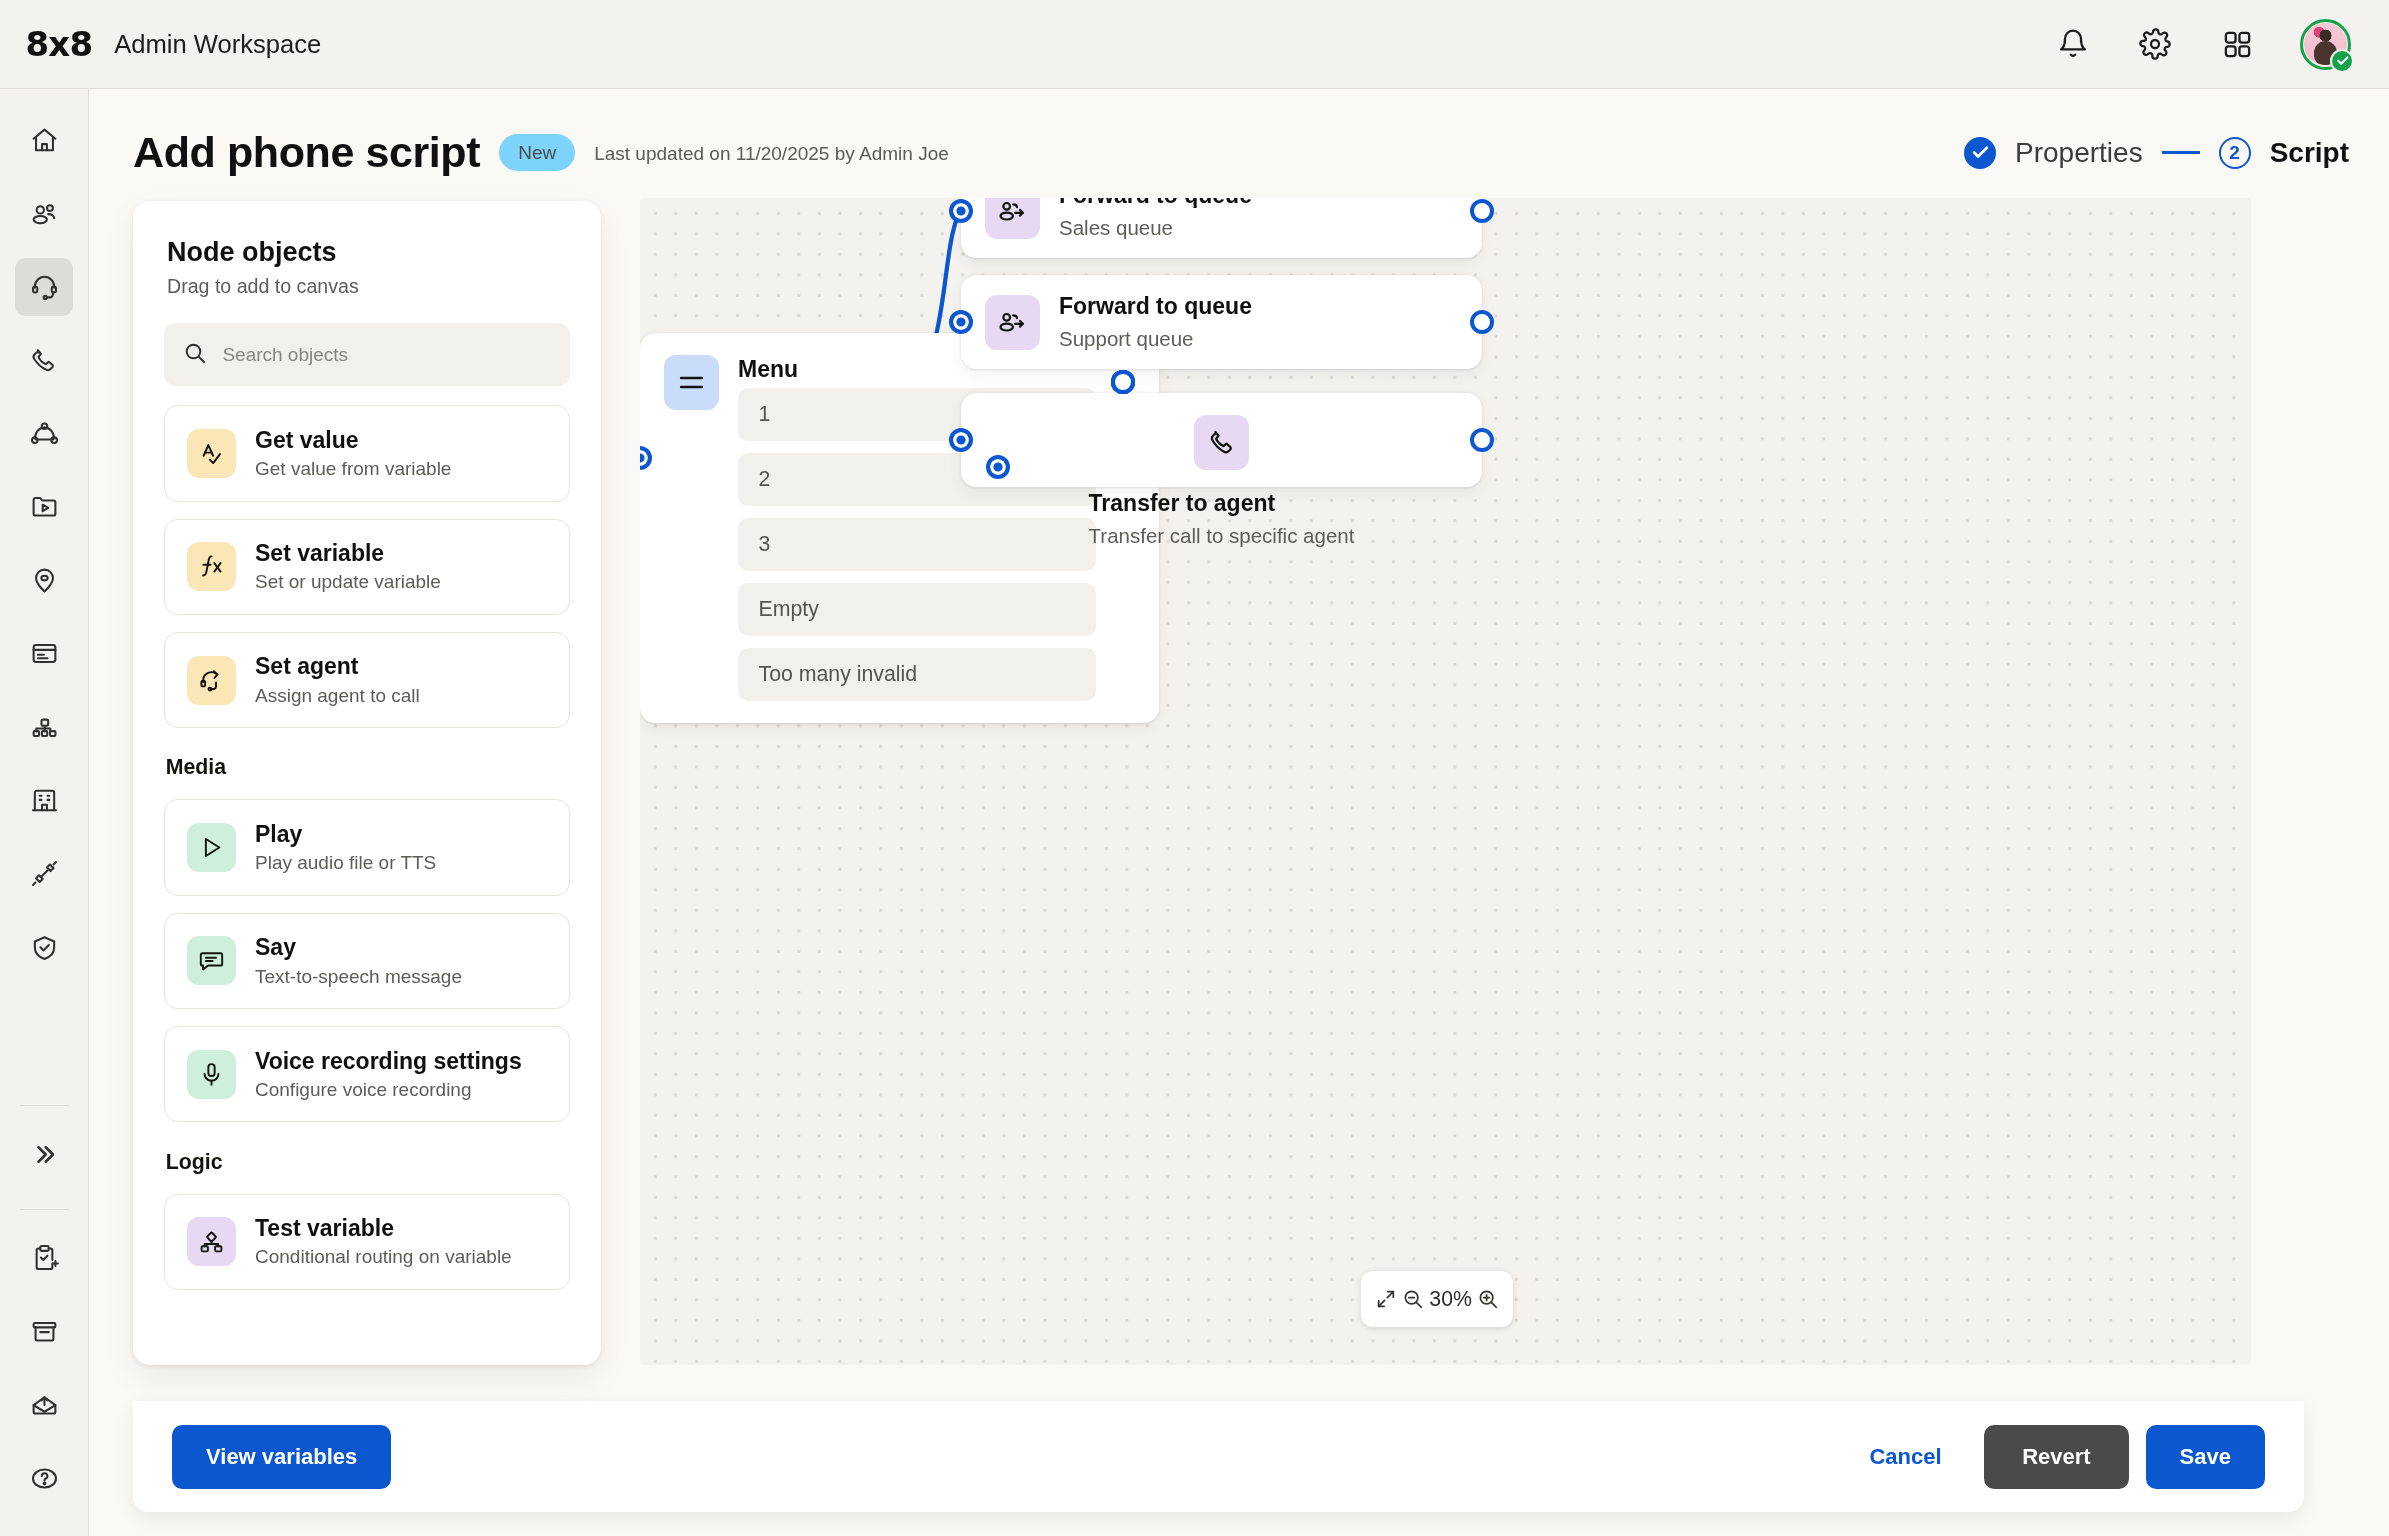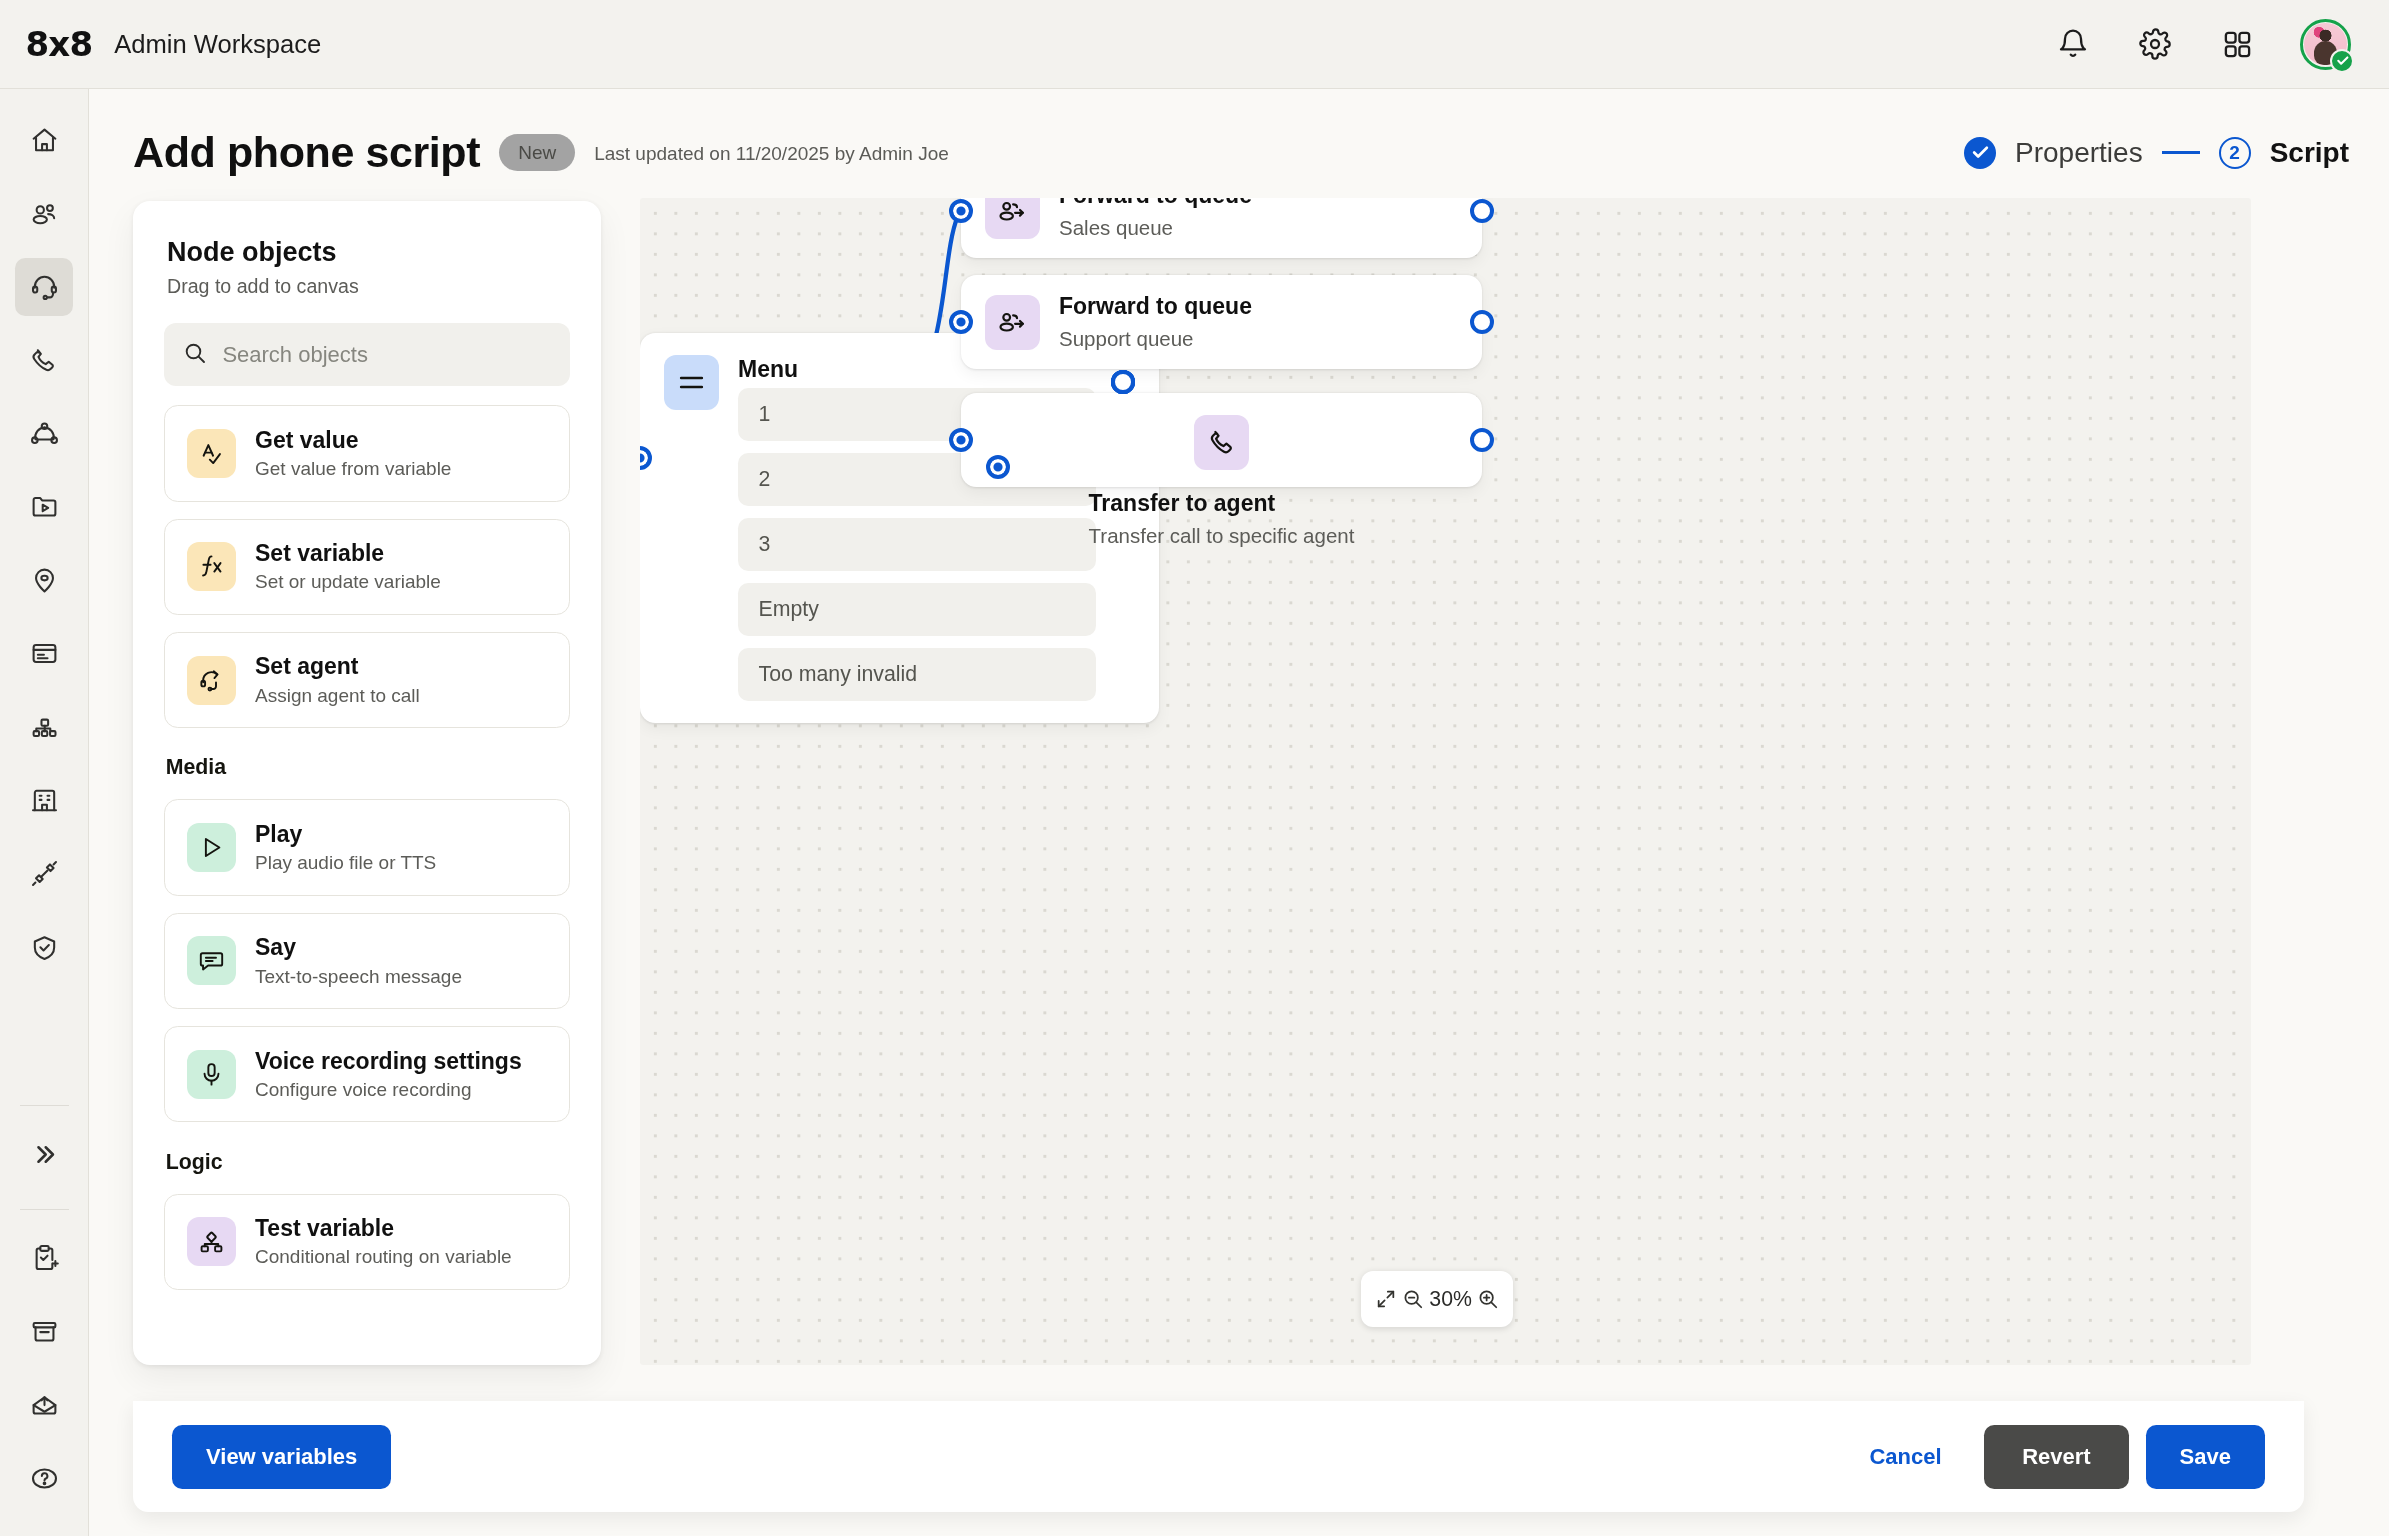--- a/index.html
+++ b/index.html
@@ -62,21 +62,21 @@
   
   .page{
     position:absolute; left:89px; top:89px; width:2301px; height:1447px;
     background:#FAF9F6;
   }
   .page-head{
     display:flex; align-items:center; padding:39px 0 0 44px; gap:19px;
   }
   .page-title{ font-size:43px; font-weight:bold; letter-spacing:-0.4px; color:#101010;}
   .badge-new{
-    background:#a3a3a3; color:#4A4A46; border-radius:19px;
+    background:#7dd3fc; color:#4A4A46; border-radius:19px;
     padding:7.7px 19px; font-size:19px; font-weight:500;
   }
   .page-sub{ font-size:19px; color:#5B5B57; padding-top:3.4px;}
   .steps{
     margin-left:auto; display:flex; align-items:center; gap:19px; padding-right:41px;
   }
   .step-done-dot{
     width:32px; height:32px; border-radius:50%; background:#0B57D0;
     display:flex; align-items:center; justify-content:center;
   }
@@ -146,21 +146,21 @@
     box-shadow:0 1.7px 5.1px rgba(0,0,0,.07), 0 13.7px 34px rgba(0,0,0,.06);
     overflow:hidden; z-index:20;
   }
   .objpanel h2{ font-size:27px; font-weight:bold; padding:36px 0 0 34px; color:#111;}
   .objpanel .sub{ font-size:19.6px; color:#5C5C58; padding:6.8px 0 0 34px;}
   .searchbox{
     margin:25.6px 31px 0 31px; height:63px; background:#F1F0EC; border-radius:12px;
     display:flex; align-items:center; gap:15.4px; padding:0 19px;
   }
   .searchbox input{
-    border:0; outline:0; background:transparent; font-size:22px; color:#3A3A38;
+    border:0; outline:0; background:transparent; font-size:19px; color:#3A3A38;
     font-family:"Liberation Sans", sans-serif; width:100%;
   }
   .searchbox input::placeholder{ color:#86867F;}
   .objlist{ padding:0 31px 0 31px; margin-top:19px;}
   .objcard{
     border:0.9px solid #E6E4DD; border-radius:13.7px; padding:20.5px 22px;
     display:flex; gap:19px; align-items:center; margin-bottom:17px; cursor:grab;
     background:#fff;
   }
   .objcard .t{ font-size:23px; font-weight:bold; color:#101010;}

